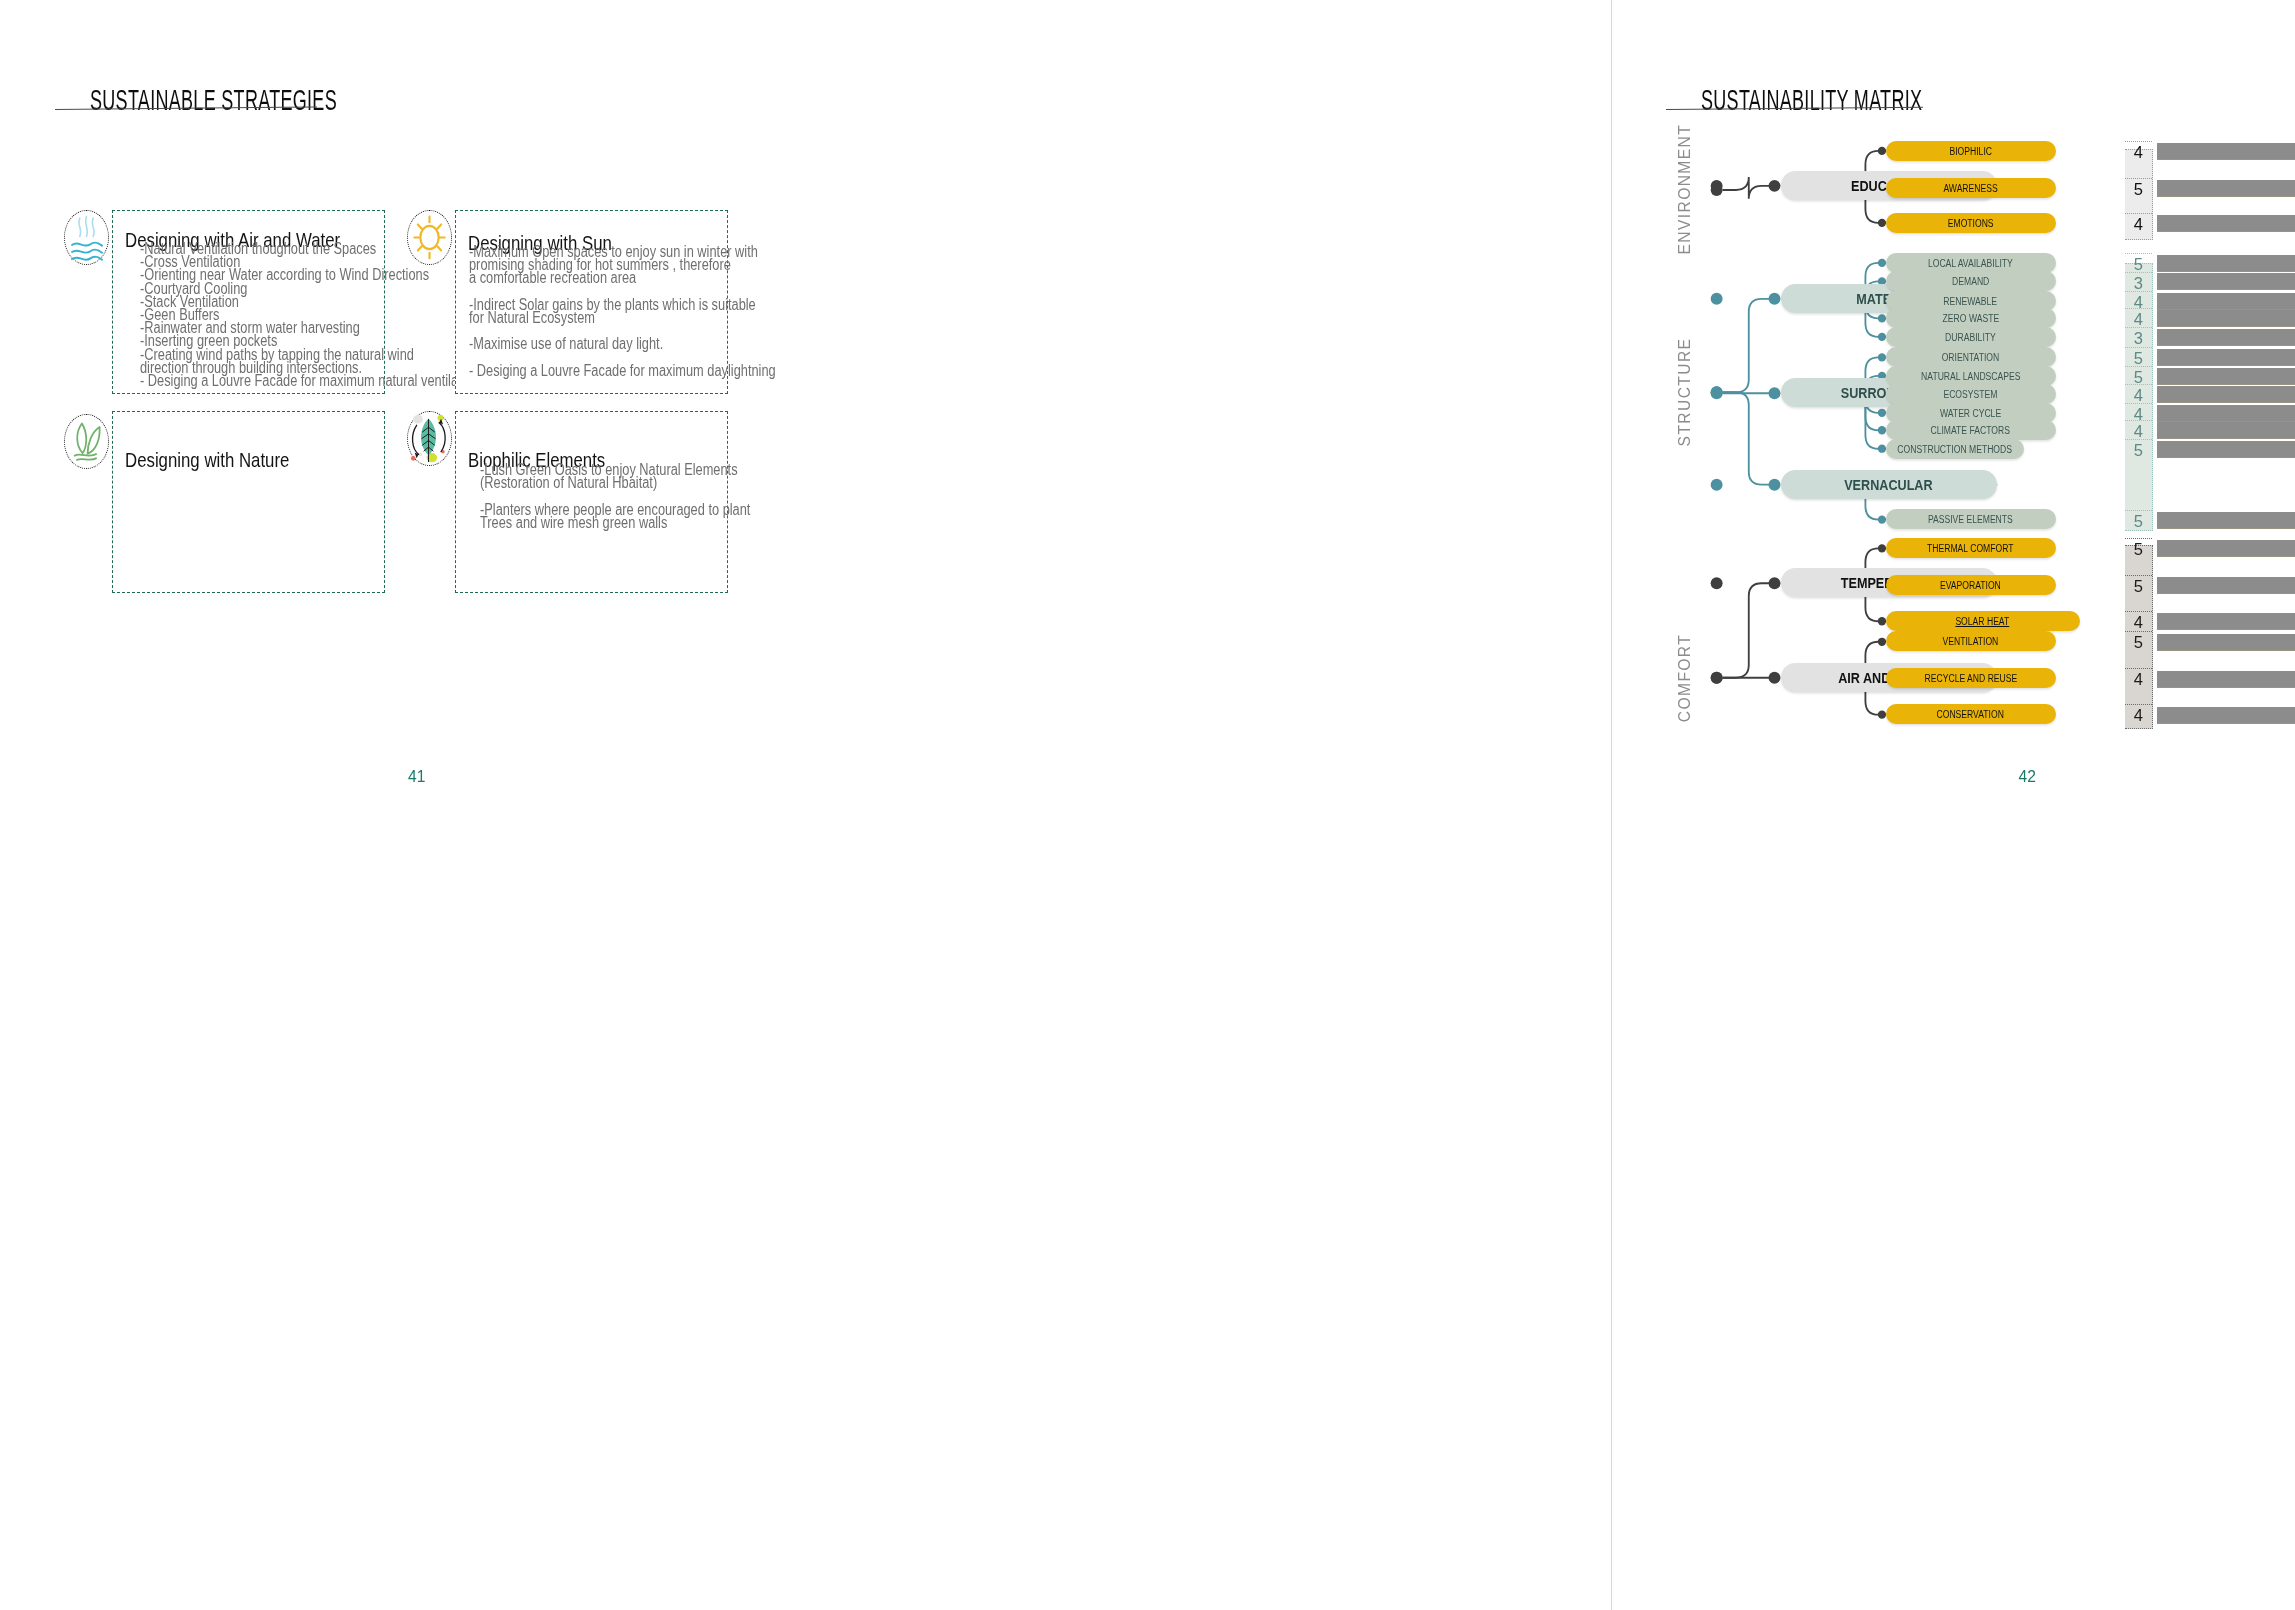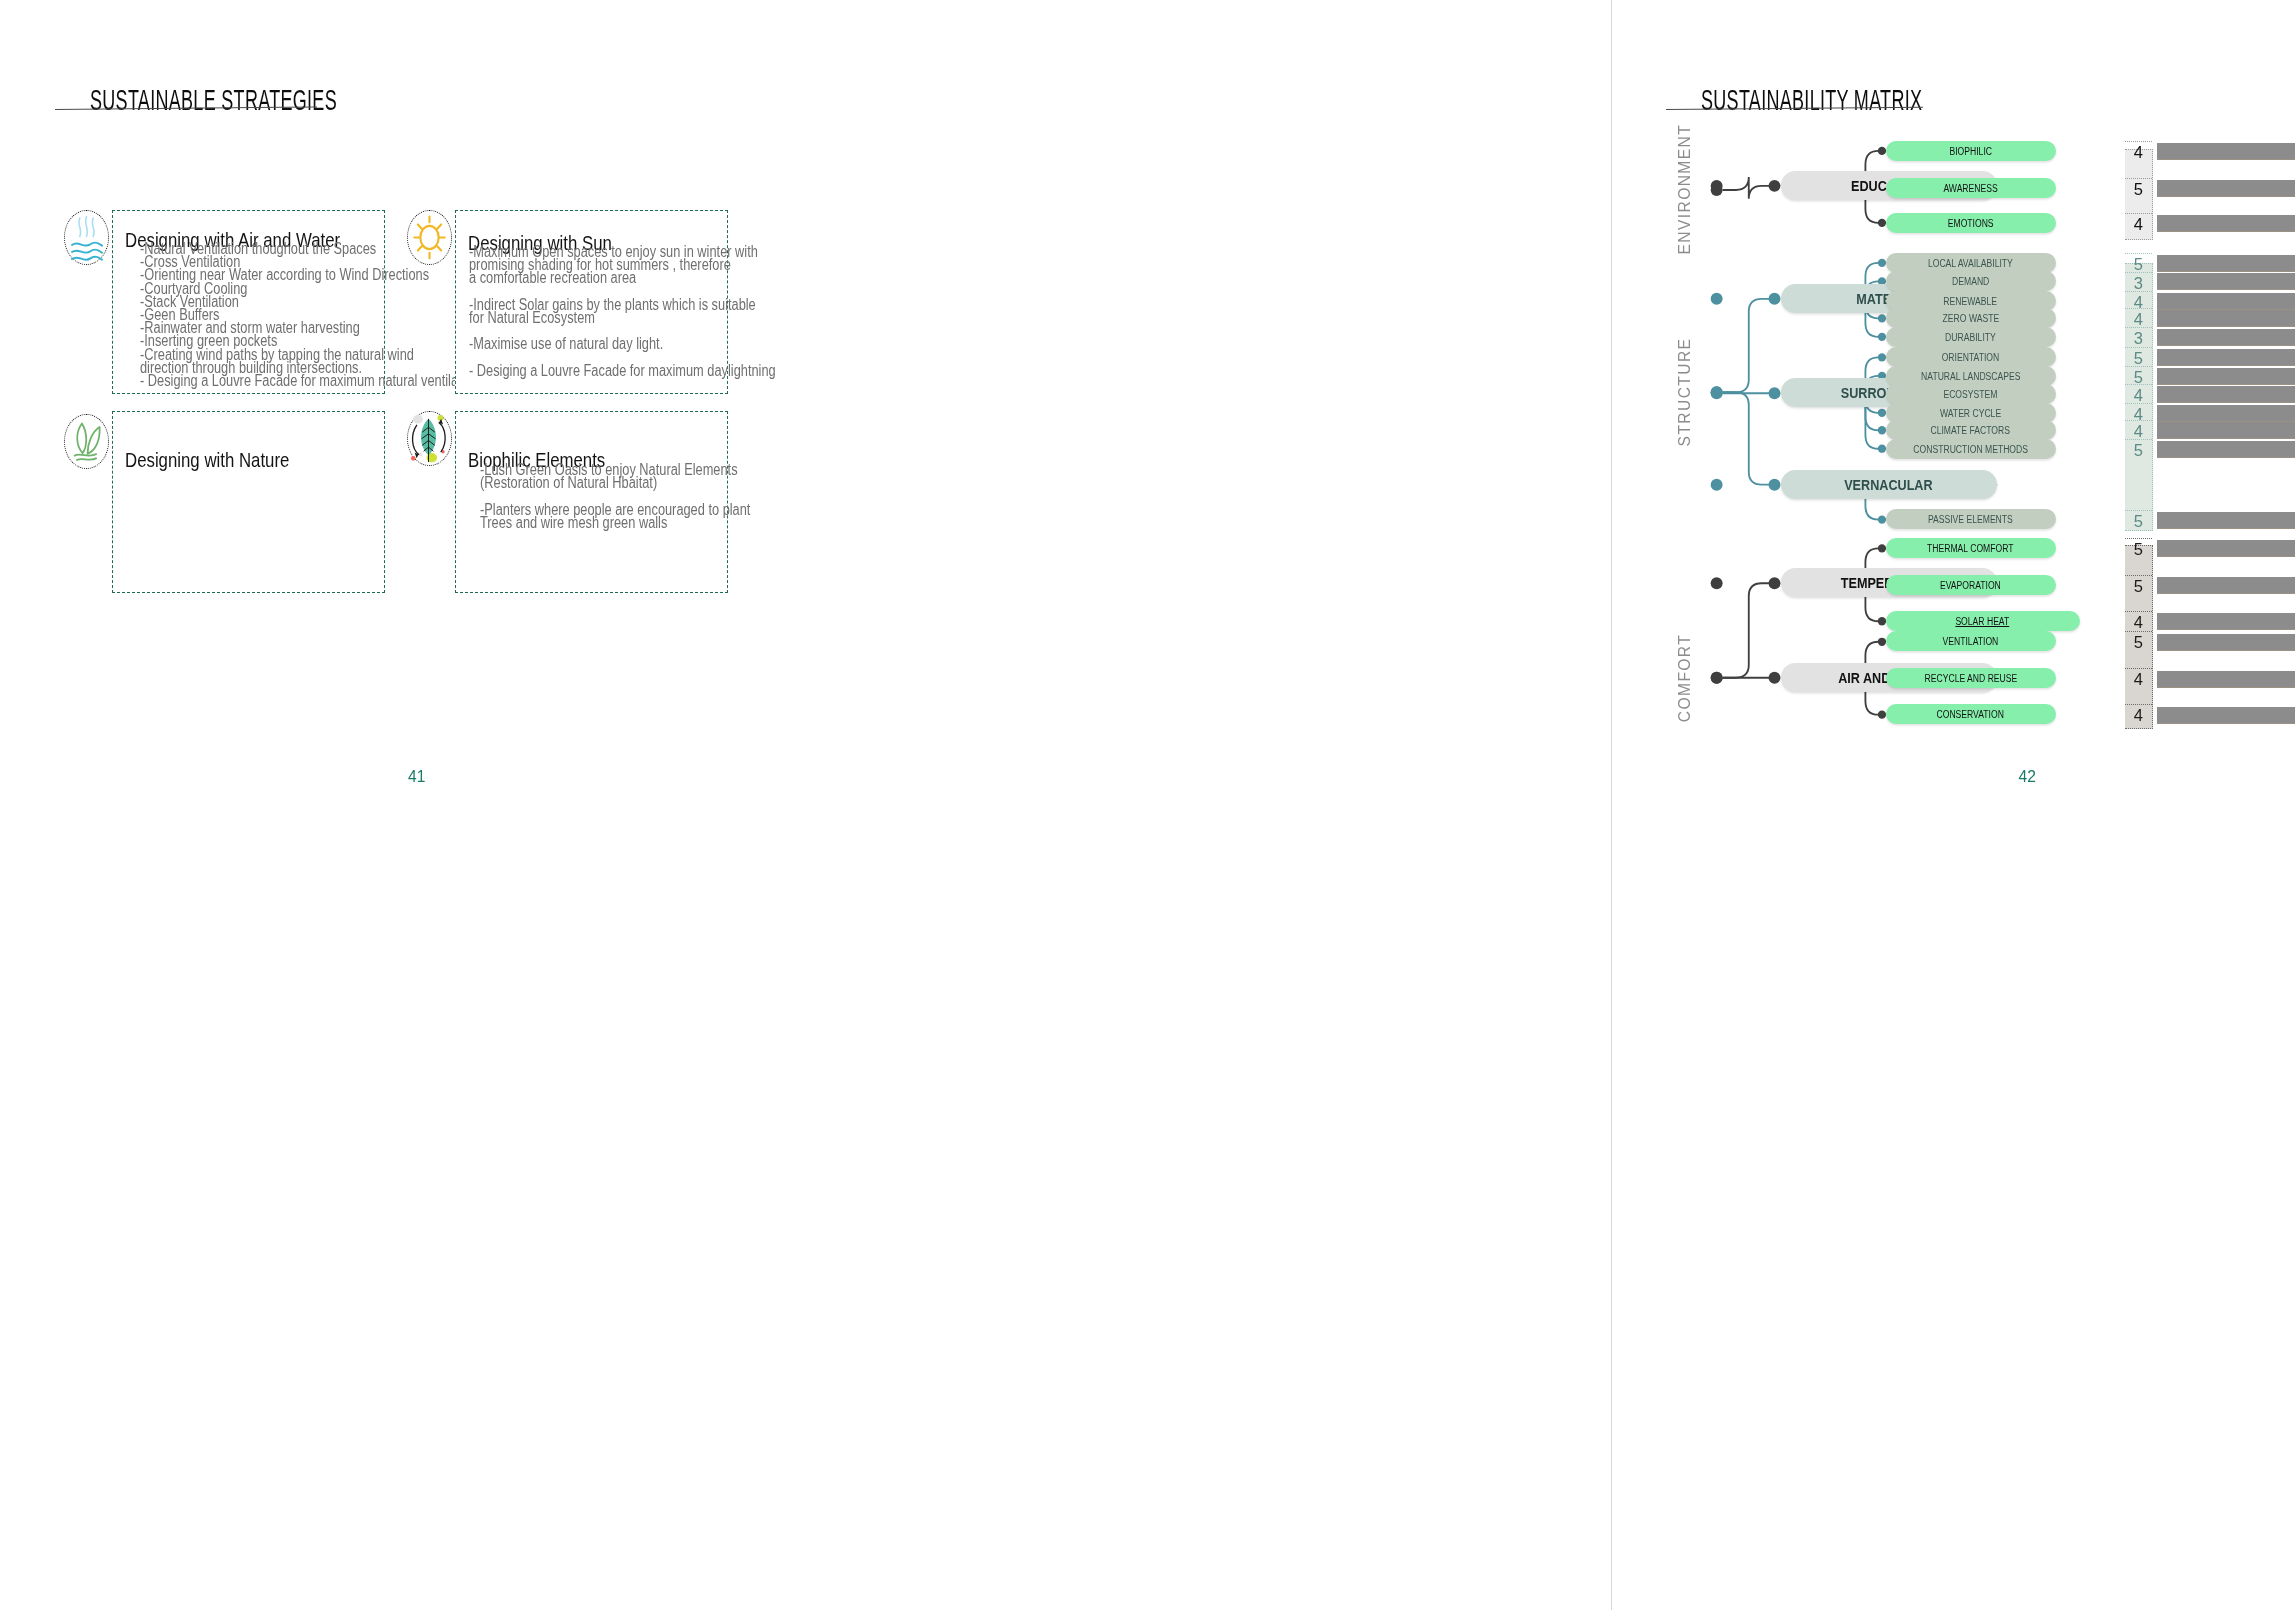--- a/index.html
+++ b/index.html
@@ -61,21 +61,21 @@
     position:absolute;border-radius:459px;display:flex;
     align-items:center;justify-content:center;white-space:nowrap;
     box-shadow:0 1.4px 2.3px rgba(0,0,0,.12);
   }
   .pill span{
     font-family:"Liberation Sans Narrow","Liberation Sans",sans-serif;
     transform:scaleX(.86);transform-origin:center center;
   }
   .pill.mid{font-weight:bold;}
   .pill.g-mid{background:#e2e2e2;color:#111;}
-  .pill.g-leaf{background:#86efac;color:#111;}
+  .pill.g-leaf{background:#eab308;color:#111;}
   .pill.t-mid{background:#cddcd6;color:#2f4f4c;}
   .pill.t-leaf{background:#c2cfc0;color:#3a544f;}
 
   .scorecol{position:absolute;}
   .scorecell{
     position:absolute;left:0;width:100%;
     display:flex;align-items:center;justify-content:center;
     font-family:"Liberation Sans Narrow","Liberation Sans",sans-serif;
     font-size:16.5px;box-sizing:border-box;
   }
@@ -350,21 +350,21 @@
         </div>
         <div class="pill t-leaf" style="left: 275px; top: 384px; width: 170px; height: 20px;">
           <span style="font-size: 10px;">ECOSYSTEM</span>
         </div>
         <div class="pill t-leaf" style="left: 275px; top: 403px; width: 170px; height: 20px;">
           <span style="font-size: 10px;">WATER CYCLE</span>
         </div>
         <div class="pill t-leaf" style="left: 275px; top: 420px; width: 170px; height: 20px;">
           <span style="font-size: 10px;">CLIMATE FACTORS</span>
         </div>
-        <div class="pill t-leaf" style="left: 275px; top: 439px; width: 170px; height: 20px;">
+        <div class="pill t-leaf" style="left: 275px; top: 439px; width: 138px; height: 20px;">
           <span style="font-size: 10px;">CONSTRUCTION METHODS</span>
         </div>
         <div class="pill t-mid mid" style="left: 170px; top: 470px; width: 216px; height: 29px;">
           <span style="font-size: 14.7px;">VERNACULAR</span>
         </div>
         <div class="pill t-leaf" style="left: 275px; top: 509px; width: 170px; height: 20px;">
           <span style="font-size: 10px;">PASSIVE ELEMENTS</span>
         </div>
         <div class="cat-label" style="left: 9.2px; top: 678px; width: 129px; text-align: center; transform: translateY(-50%) rotate(-90deg);">COMFORT</div>
         <div class="pill g-mid mid" style="left: 170px; top: 568px; width: 216px; height: 29px;">

